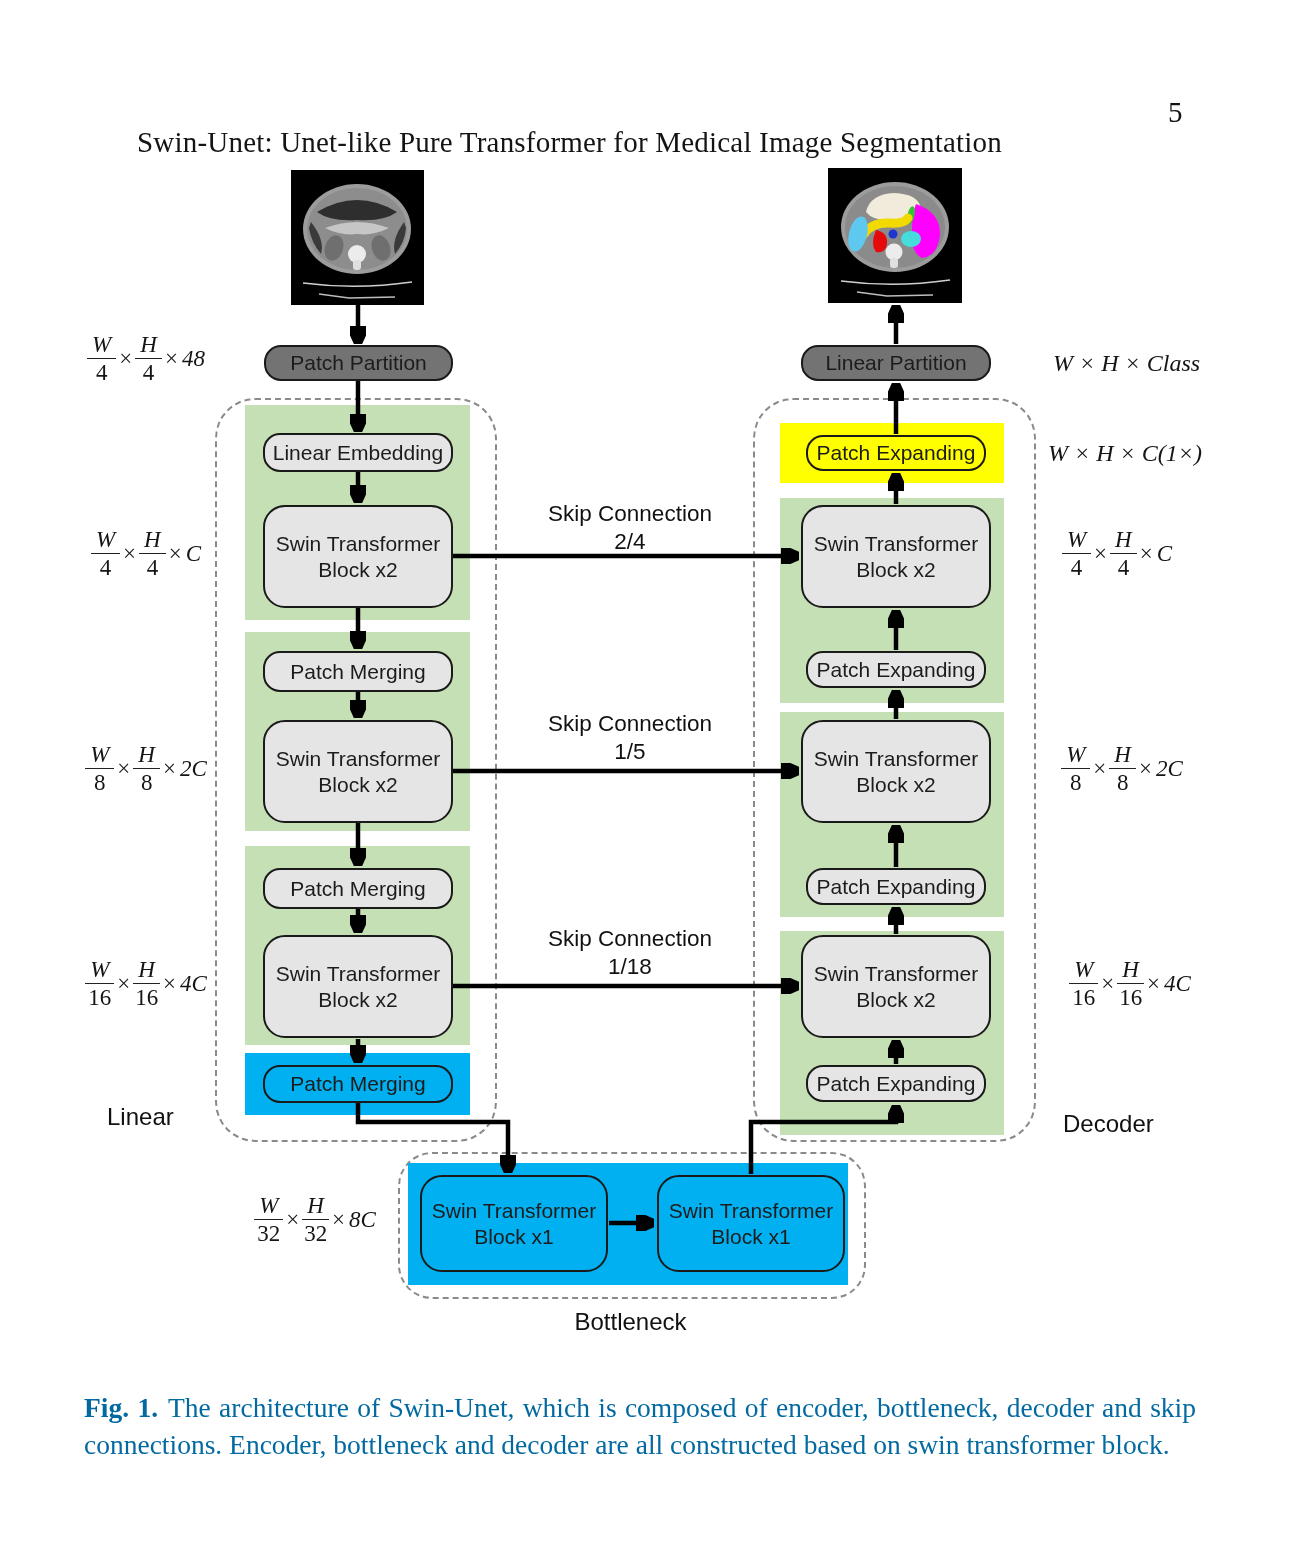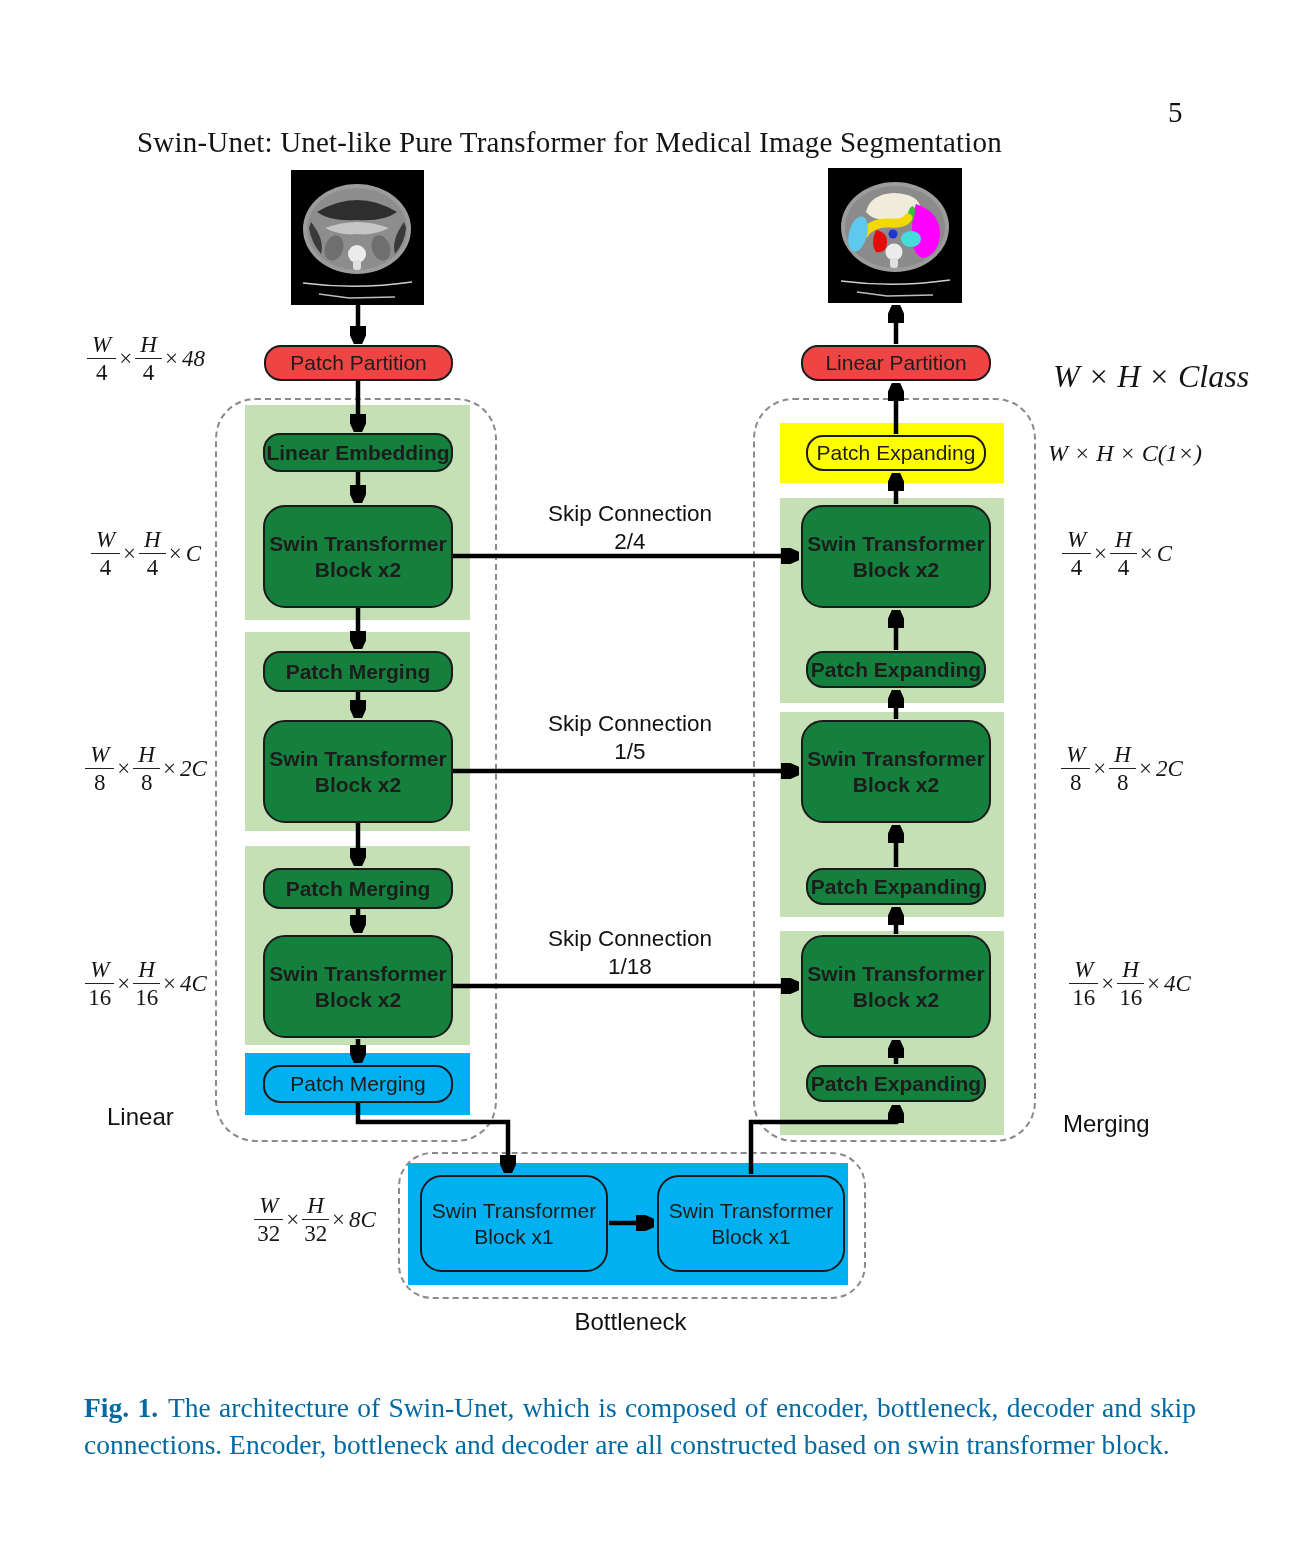--- a/index.html
+++ b/index.html
@@ -17,23 +17,23 @@
 
   
   .panel{position:absolute;}
   .panel.green{background:#c5e0b4;}
   .panel.blue{background:#00b0f0;}
   .panel.yellow{background:#ffff00;}
 
   
   .box{position:absolute;display:flex;flex-direction:column;align-items:center;justify-content:center;
        border:2.6px solid #1a1a1a;border-radius:15px;font-size:21px;line-height:26px;
-       text-align:center;background:#ef4444;box-sizing:border-box;}
+       text-align:center;background:#737373;box-sizing:border-box;}
   .box.small{border-radius:17px;}
-  .box.green{background:#15803d;font-weight:bold;}
+  .box.green{background:#e5e5e5;}
   .box.blue{background:#00b0f0;}
   .box.yellow{background:#ffff00;}
   .box .l2{display:block;}
 
   
   svg.wires{position:absolute;left:0;top:0;pointer-events:none;}
   svg.wires line, svg.wires path{stroke:#000;stroke-width:4.5;fill:none;}
 
   
   .glabel{position:absolute;font-size:24px;color:#111;}
@@ -221,21 +221,21 @@
   <div class="skip" style="left:500px;top:710px;">
     <span>Skip Connection</span><br>
     <span>1/5</span>
   </div>
   <div class="skip" style="left:500px;top:925px;">
     <span>Skip Connection</span><br>
     <span>1/18</span>
   </div>
 
   <div class="glabel" style="left:107px;top:1103px;">Linear</div>
-  <div class="glabel" style="left:1063px;top:1110px;">Merging</div>
+  <div class="glabel" style="left:1063px;top:1110px;">Decoder</div>
   <div class="glabel" style="left:558px;top:1308px;width:145px;text-align:center;">Bottleneck</div>
 
   <div class="dim" style="left:76px;top:333px;width:140px;">
     <span class="frac">
         <span class="num">W</span>
         <span class="den">4</span>
       </span>
     <span class="times">×</span>
     <span class="frac">
         <span class="num">H</span>
@@ -291,21 +291,21 @@
       </span>
     <span class="times">×</span>
     <span class="frac">
         <span class="num">H</span>
         <span class="den">32</span>
       </span>
     <span class="times">×</span>
       <span class="tailval">8C</span>
   </div>
 
-  <div class="dim flat" style="left:1053px;top:350px;font-size:32px;margin-top:8px;">W × H × Class</div>
+  <div class="dim flat" style="left:1053px;top:350px;font-size:24px;">W × H × Class</div>
   <div class="dim flat" style="left:1048px;top:440px;font-size:24px;">W × H × C(1×)</div>
   <div class="dim" style="left:1052px;top:528px;width:130px;">
     <span class="frac">
         <span class="num">W</span>
         <span class="den">4</span>
       </span>
     <span class="times">×</span>
     <span class="frac">
         <span class="num">H</span>
         <span class="den">4</span>

